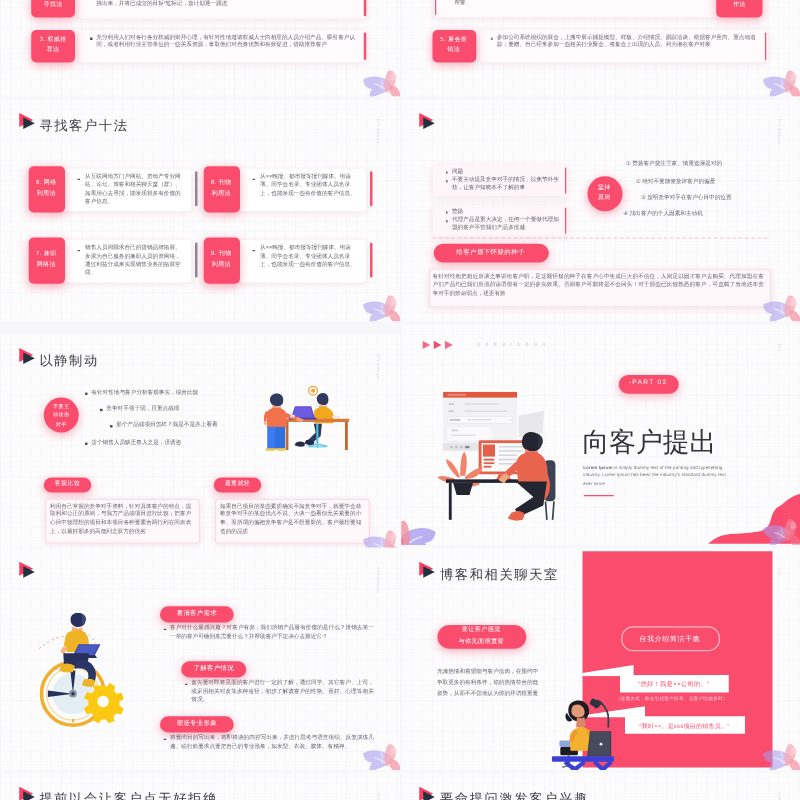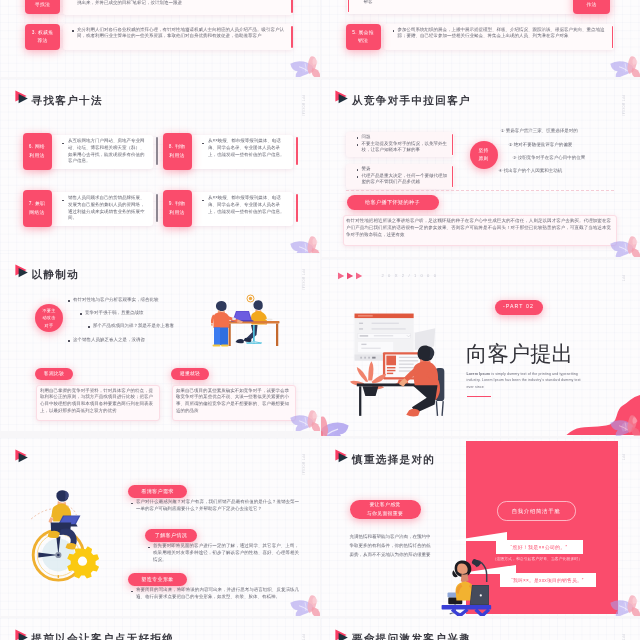--- a/index.html
+++ b/index.html
@@ -6,21 +6,21 @@
   body{width:640px;height:640px;overflow:hidden;background:#f7f6f8;
        font-family:"Liberation Sans","DejaVu Sans",sans-serif;}
   .page{position:relative;width:640px;height:640px;overflow:hidden;}
   .slide{position:absolute;width:319.5px;height:177.8px;background:#fdfcfd;overflow:hidden;}
   .grid{position:absolute;inset:0;
         background-image:
           linear-gradient(to right,rgba(150,170,210,.055) .55px,transparent .55px),
           linear-gradient(to bottom,rgba(150,170,210,.055) .55px,transparent .55px);
         background-size:8.15px 8.15px;}
   .play{position:absolute;overflow:visible;}
-  .title{position:absolute;font-size:10.6px;font-weight:700;color:#3a3a42;letter-spacing:1.3px;white-space:nowrap;}
+  .title{position:absolute;font-size:10.6px;font-weight:400;color:#3a3a42;letter-spacing:1.3px;white-space:nowrap;}
   .code{position:absolute;font-size:2.6px;color:#cfcfd8;letter-spacing:.5px;
         writing-mode:vertical-rl;}
   .pbox{position:absolute;background:#FA4C6C;border-radius:4px;color:#fff;
         display:flex;align-items:center;justify-content:center;text-align:center;
         font-size:4.8px;line-height:1.75;letter-spacing:.3px;white-space:pre-line;
         box-shadow:0 2px 8px rgba(250,76,108,.45);}
   .card{position:absolute;background:#fff;border-radius:3px;
         box-shadow:0 1px 5px rgba(220,160,180,.25);}
   .bar{position:absolute;width:1.6px;border-radius:1px;background:#F9526F;}
   .txt{position:absolute;font-size:4.5px;line-height:1.52;color:#63636f;text-align:left;letter-spacing:0;}
@@ -132,21 +132,20 @@
     <path d="M22 11 q2 6 1 12" stroke="#ffffff" stroke-width="1" fill="none" opacity=".55"></path>
   </svg>
 </div>
 
 <div class="slide" style="left:320.5px;top:79px">
   <div class="grid"></div>
   <svg class="play" style="left:14.5px;top:11px" width="14" height="16" viewBox="0 0 14 16">
     <path d="M0.4 0.4 L11.6 6.0 L0.4 11.6 Z" fill="#FA3C63"></path>
     <path d="M3.6 4.0 L12.8 8.6 L3.6 13.2 Z" fill="#21313D"></path>
   </svg>
-  <div class="title" style="left:31.5px;top:14.5px">从竞争对手中拉回客户</div>
   <div class="code" style="right:16px;top:16px">PPT MOKUAI</div>
 
   <div class="card" style="left:25px;top:53px;width:108px;height:25px;background:#fef6f8"></div>
   <div class="bar" style="left:131px;top:55px;height:21px"></div>
   <div class="bul" style="left:36px;top:58px"></div>
   <div class="txt" style="left:41px;top:54.5px;width:88px">问题</div>
   <div class="bul" style="left:36px;top:65px"></div>
   <div class="txt" style="left:41px;top:61.5px;width:88px">不要主动提及竞争对手的情况，以免节外生枝，让客户知晓本不了解的事</div>
 
   <div class="card" style="left:25px;top:85px;width:108px;height:25px;background:#fef6f8"></div>
@@ -173,21 +172,21 @@
     <path d="M2 12 q8 -5 18 -3 q10 2 14 9 q-4 7 -14 10 q-6 2 -10 6 q-2 -8 2 -12 q-8 0 -10 -10z" fill="#A99BEE" opacity=".8"></path>
     <path d="M19 13 q9 -3 14 3 q-5 6 -14 8 q-4 -6 0 -11z" fill="#BDB2F4" opacity=".65"></path>
     <path d="M30 2 q5 -1 7 4 q2 6 -1 12 q-3 6 -8 8 q-4 -6 -2 -13 q1 -8 4 -11z" fill="#F48FA0" opacity=".8"></path>
     <path d="M32 18 q6 0 9 5 q3 5 1 10 q-7 -1 -10 -6 q-2 -5 0 -9z" fill="#F2788D" opacity=".8"></path>
     <path d="M34 4 q4 1 5 6 q-3 4 -6 3 q-2 -5 1 -9z" fill="#F9C0C9" opacity=".75"></path>
     <path d="M14 16 q7 2 12 6" stroke="#ffffff" stroke-width="1.2" fill="none" opacity=".7"></path>
     <path d="M22 11 q2 6 1 12" stroke="#ffffff" stroke-width="1" fill="none" opacity=".55"></path>
   </svg>
 </div>
 
-<div class="slide" style="left:0;top:253px">
+<div class="slide" style="left:0;top:267px">
   <div class="grid"></div>
   <svg class="play" style="left:14.5px;top:11px" width="14" height="16" viewBox="0 0 14 16">
     <path d="M0.4 0.4 L11.6 6.0 L0.4 11.6 Z" fill="#FA3C63"></path>
     <path d="M3.6 4.0 L12.8 8.6 L3.6 13.2 Z" fill="#21313D"></path>
   </svg>
   <div class="title" style="left:31.5px;top:14.5px">以静制动</div>
   <div class="code" style="right:16px;top:16px">PPT MOKUAI</div>
 
   <div class="pbox" style="left:35px;top:51px;width:28px;height:28px;border-radius:50%;font-size:4.1px">不要主
 动攻击
@@ -421,21 +420,21 @@
   </svg>
 </div>
 
 <div class="slide" style="left:320.5px;top:438px">
   <div class="grid"></div>
   <div style="position:absolute;left:145px;top:3px;width:152px;height:173px;background:#FA4C6C"></div>
   <svg class="play" style="left:14.5px;top:11px" width="14" height="16" viewBox="0 0 14 16">
     <path d="M0.4 0.4 L11.6 6.0 L0.4 11.6 Z" fill="#FA3C63"></path>
     <path d="M3.6 4.0 L12.8 8.6 L3.6 13.2 Z" fill="#21313D"></path>
   </svg>
-  <div class="title" style="left:31.5px;top:14.5px">慎重选择是对的</div>
+  <div class="title" style="left:31.5px;top:14.5px">博客和相关聊天室</div>
   <div class="code" style="right:16px;top:16px">PPT</div>
 
   <div class="pbox" style="left:29px;top:62px;width:71px;height:19px;border-radius:10px;font-size:4.9px;line-height:1.7">要让客户感觉
 与你见面很重要</div>
   <div class="txt" style="left:29px;top:94px;width:81px;line-height:2.05;text-align:justify">充满热情和着望能与客户洽肉，在预约中争取更多的有利条件，你的热情符合的低姿势，从而不不觉地认为你的拜访很重要</div>
 
   <div style="position:absolute;left:176px;top:63px;width:77px;height:18px;border:.8px solid rgba(255,255,255,.6);border-radius:9.5px;display:flex;align-items:center;justify-content:center;color:#fff;font-size:5.4px;letter-spacing:.7px">自我介绍简洁干脆</div>
 
   <svg style="position:absolute;left:128px;top:94px" width="58" height="9" viewBox="0 0 58 9">
     <path d="M0 9 L58 0 L58 9 Z" fill="#fff"></path>

